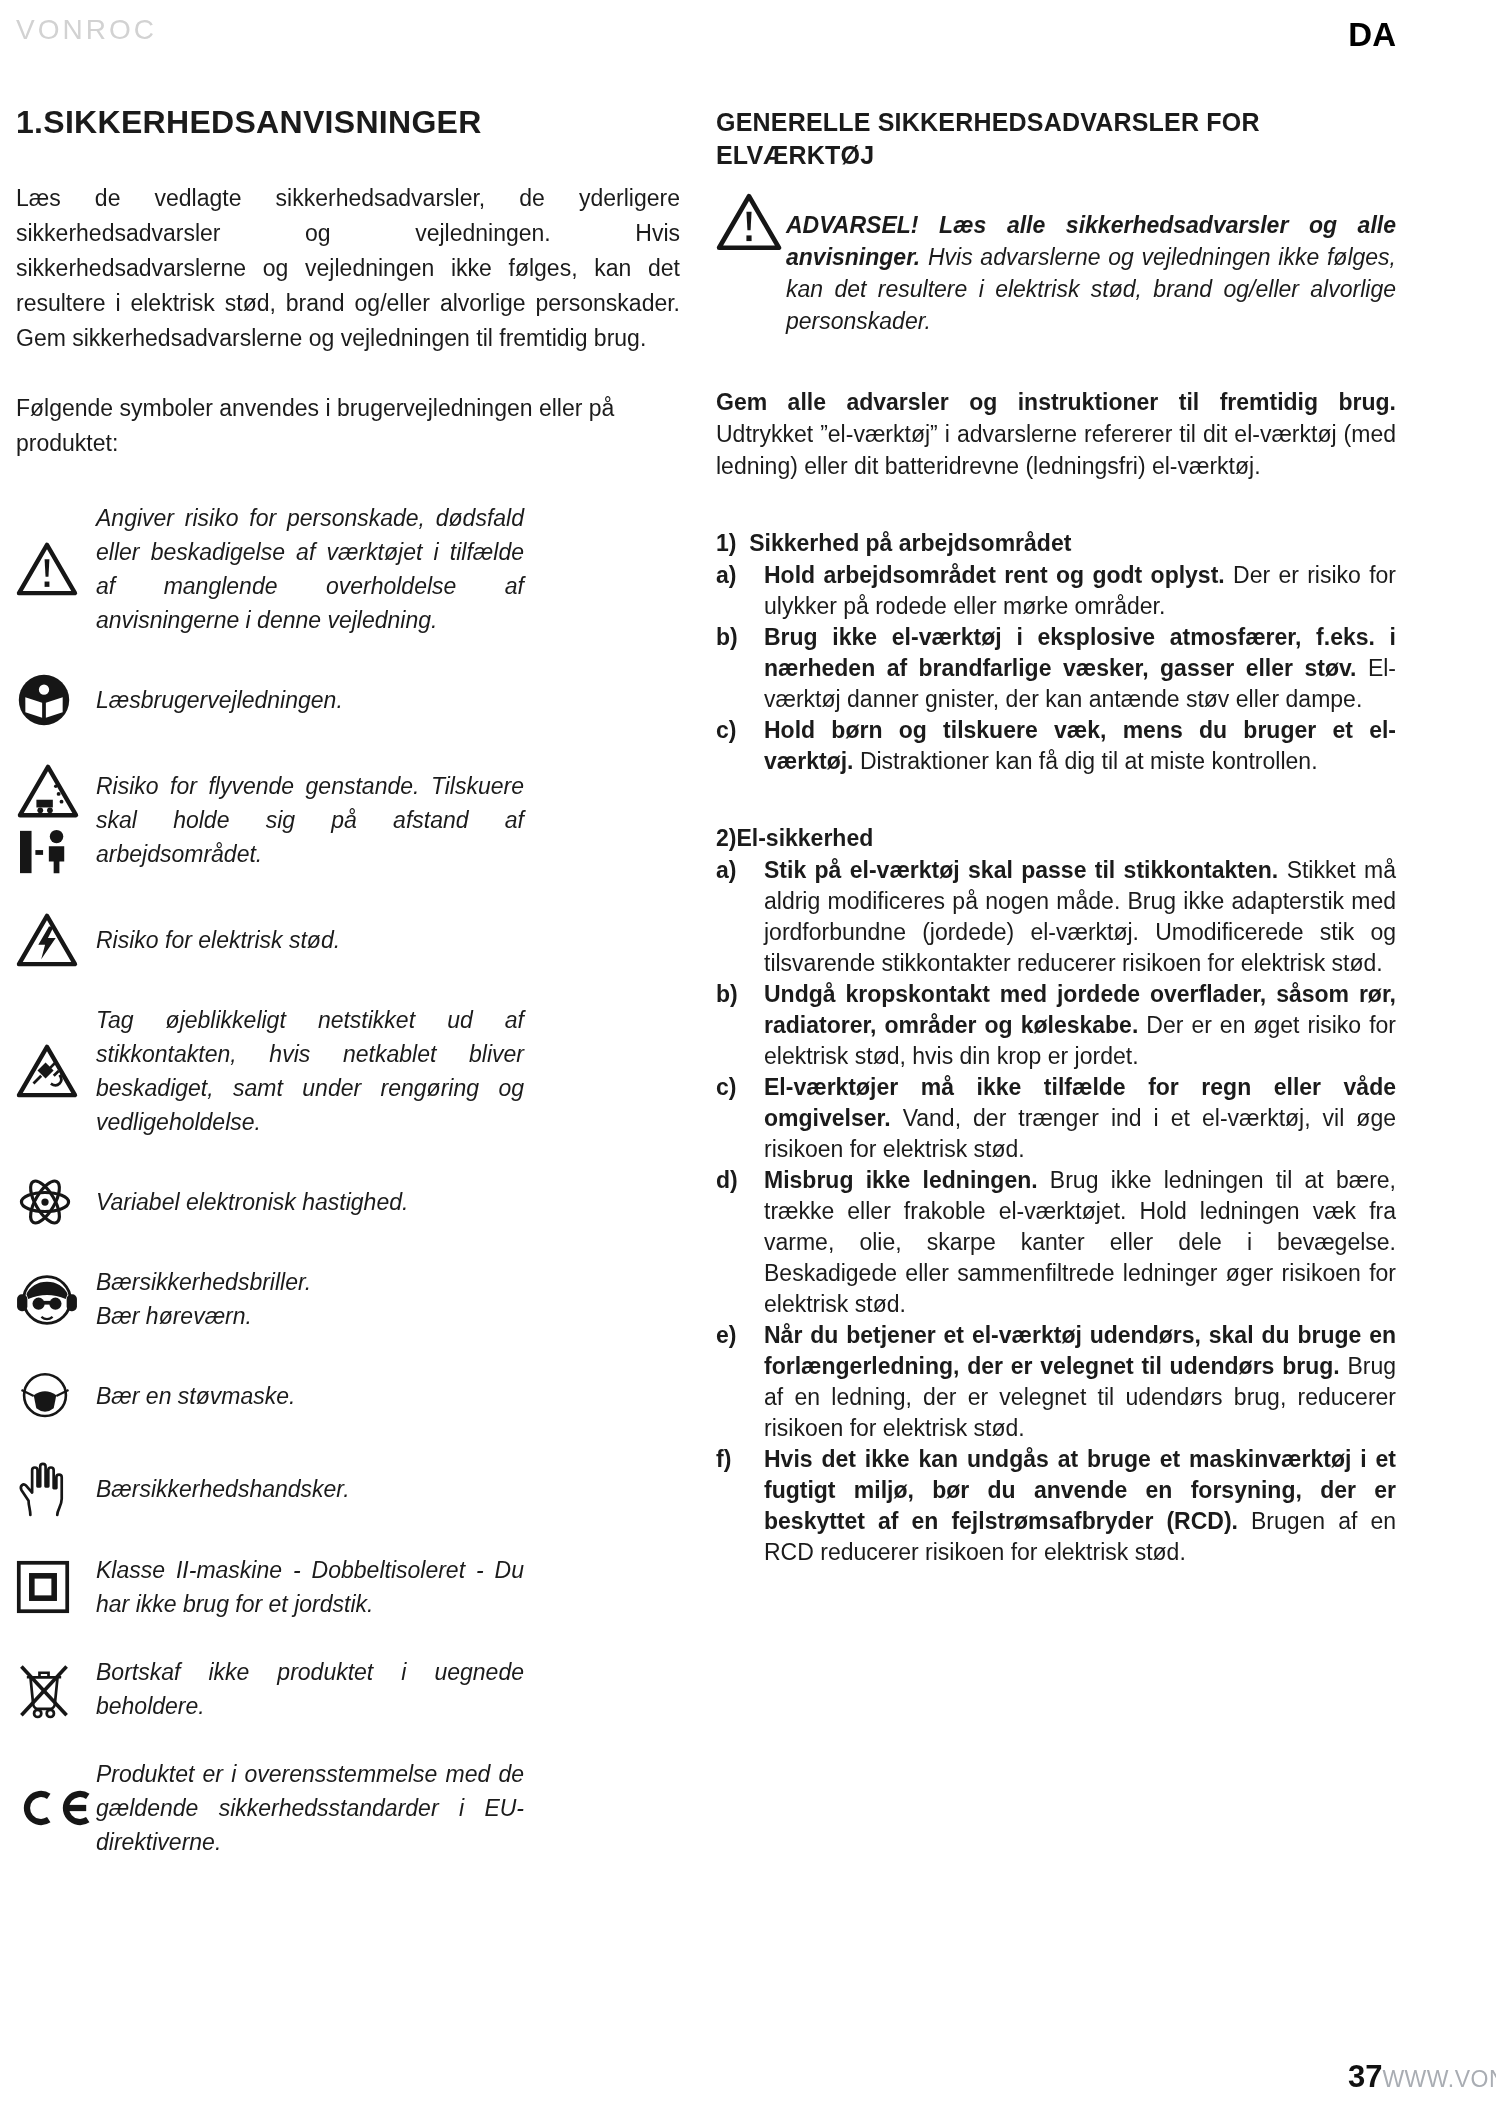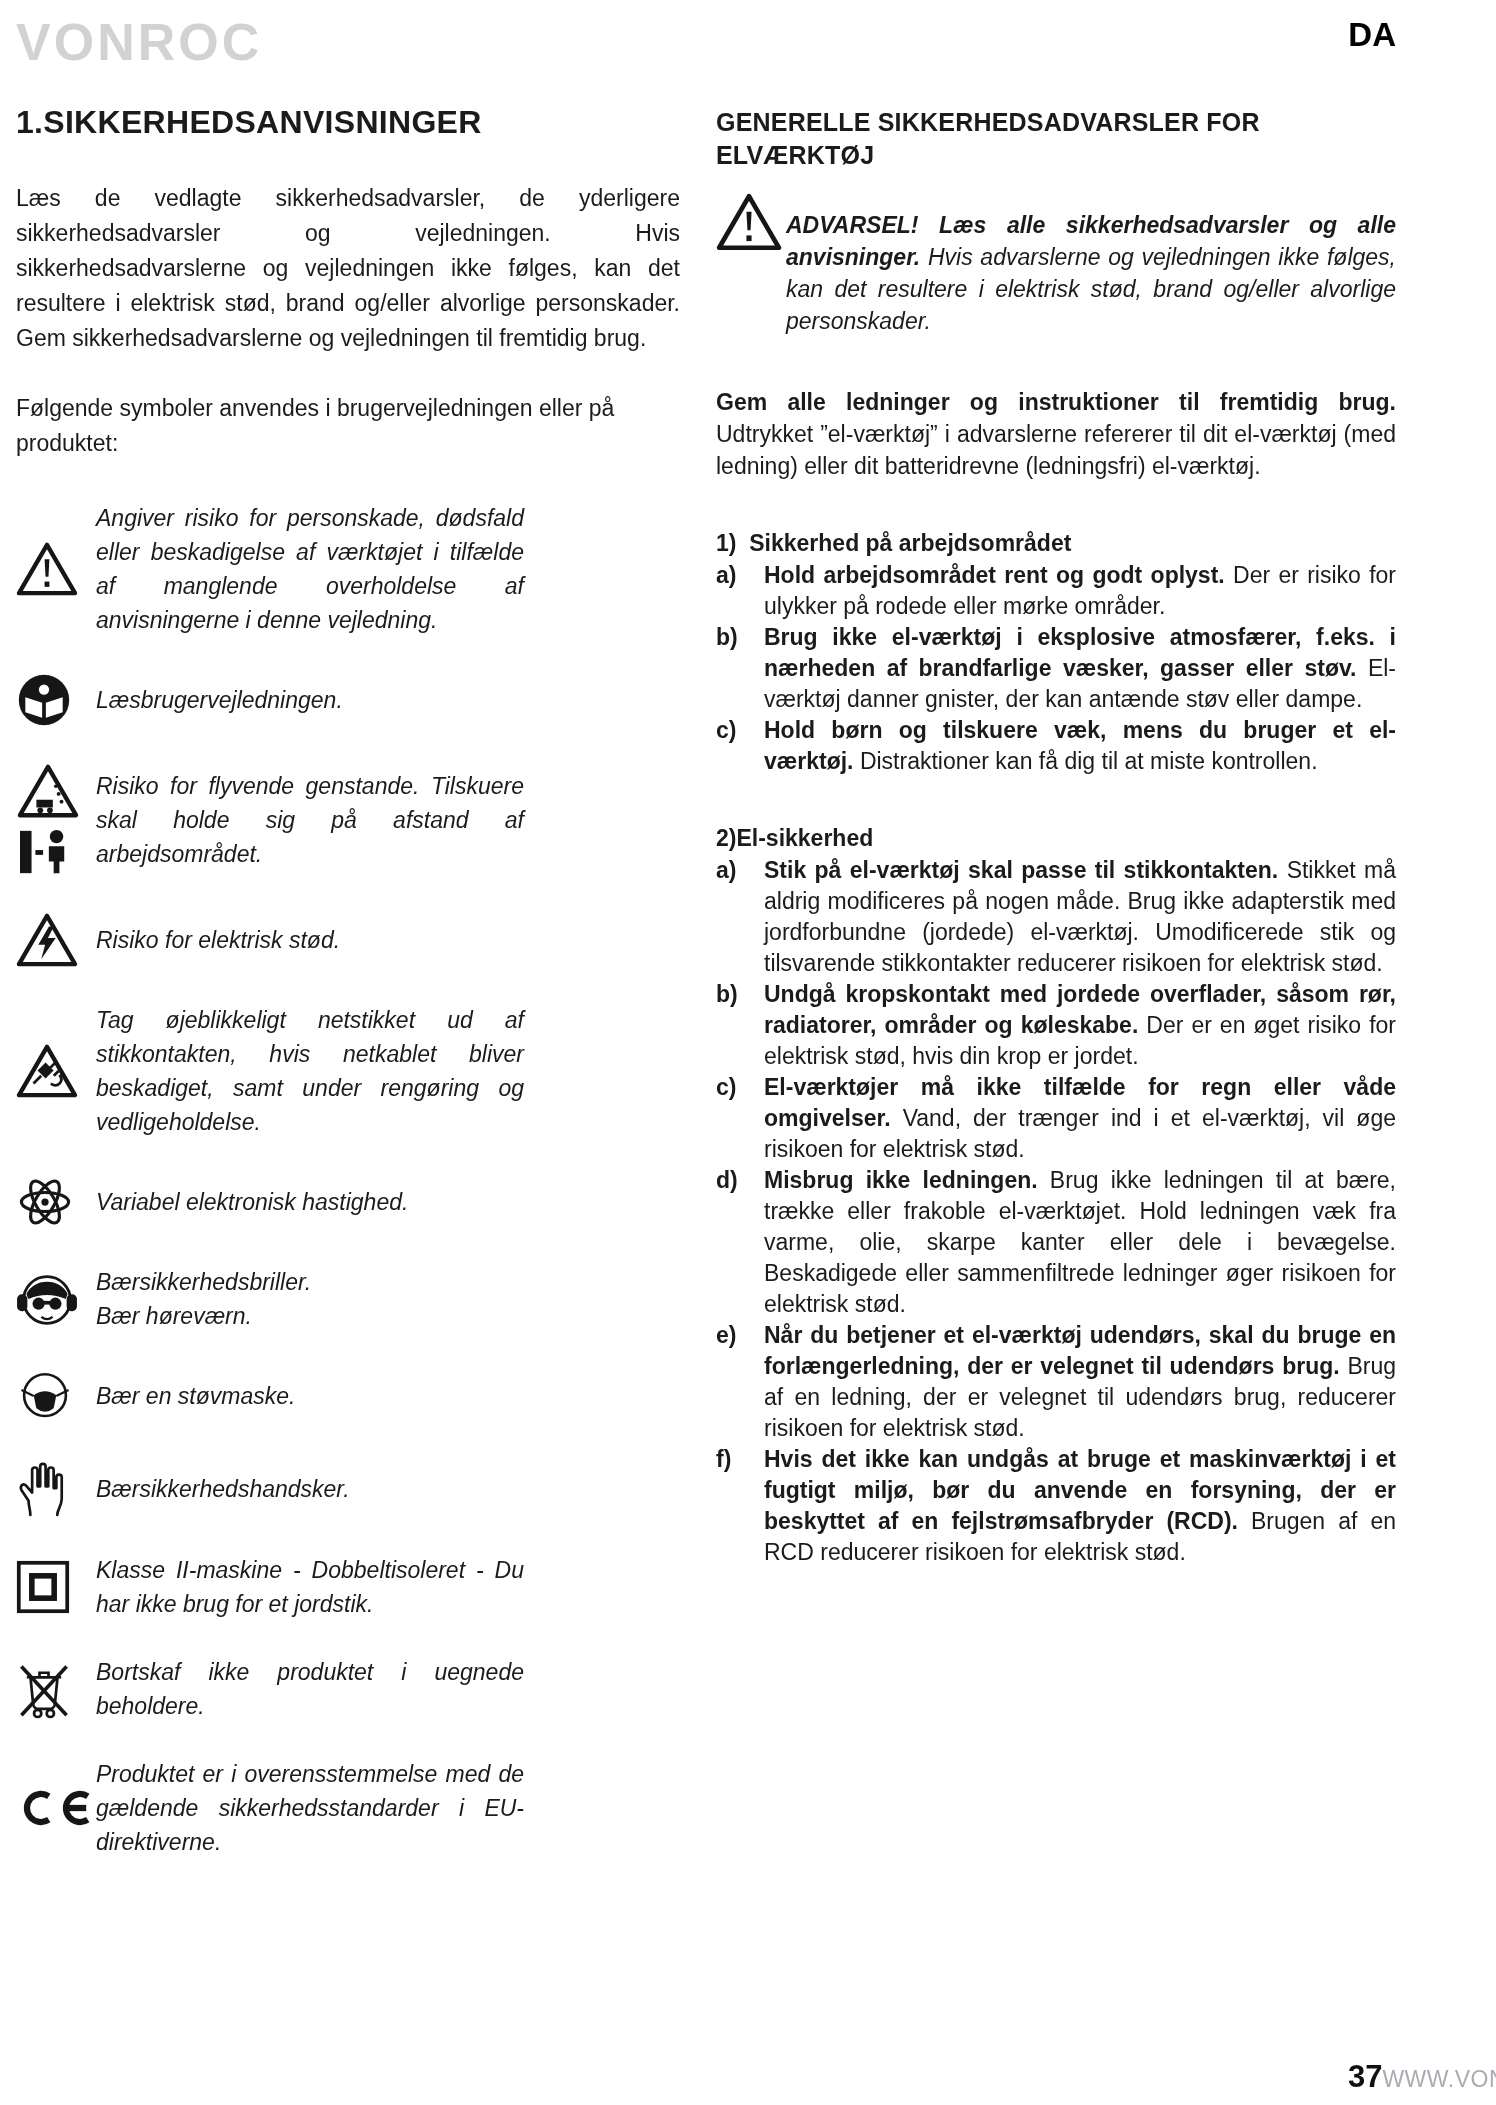--- a/index.html
+++ b/index.html
@@ -2,21 +2,21 @@
 <html lang="da"><head>
 <meta charset="utf-8">
 <style>
   html,body{margin:0;padding:0;}
   body{
     width:1496px;height:2105px;background:#ffffff;color:#1b1b1b;
     font-family:"Liberation Sans", sans-serif;position:relative;overflow:hidden;
   }
   .page{padding:16px 100px 0 16px;}
   header.masthead{display:flex;justify-content:space-between;align-items:flex-start;height:58px;}
-  .logo{font-size:52px;font-weight:700;letter-spacing:3px;color:#d2d2d2;line-height:1;}
+  .logo{font-size:28px;font-weight:400;letter-spacing:3px;color:#d2d2d2;line-height:1;}
   .lang{font-size:33px;font-weight:700;color:#000000;line-height:1;margin-top:2px;}
   .cols{display:flex;gap:36px;}
   .col-left{width:664px;flex:0 0 664px;}
   .col-right{width:680px;flex:0 0 680px;}
 
   h1.doc-title{font-size:32px;font-weight:700;margin:30px 0 40px;letter-spacing:0.3px;}
   .body-par{font-size:23px;line-height:35px;margin:0 0 35px;text-align:justify;}
   .body-par.no-just{text-align:left;}
 
   .symbols{margin-top:40px;}
@@ -269,21 +269,21 @@
         <div class="warnicon">
           <svg width="66" height="60" viewBox="0 0 64 58">
             <path d="M32 4 L61 54 L3 54 Z" fill="none" stroke="#161616" stroke-width="4.5" stroke-linejoin="round"></path>
             <path d="M29.5 19 h5 l-1 18 h-3 Z" fill="#161616"></path>
             <rect x="29.5" y="42" width="5" height="5.5" fill="#161616"></rect>
           </svg>
         </div>
         <p class="warntext"><strong>ADVARSEL! Læs alle sikkerhedsadvarsler og alle anvisninger.</strong> <span>Hvis advarslerne og vejledningen ikke følges, kan det resultere i elektrisk stød, brand og/eller alvorlige personskader.</span></p>
       </div>
 
-      <p class="keep-par"><strong>Gem alle ledninger og instruktioner til fremtidig brug.</strong> <span>Udtrykket ”el-værktøj” i advarslerne refererer til dit el-værktøj (med ledning) eller dit batteridrevne (ledningsfri) el-værktøj.</span></p>
+      <p class="keep-par"><strong>Gem alle advarsler og instruktioner til fremtidig brug.</strong> <span>Udtrykket ”el-værktøj” i advarslerne refererer til dit el-værktøj (med ledning) eller dit batteridrevne (ledningsfri) el-værktøj.</span></p>
 
       <div class="sect">
         <div class="sect-head">1)  Sikkerhed på arbejdsområdet</div>
 
         <div class="item">
           <span class="lbl">a)</span>
           <span class="itext"><strong>Hold arbejdsområdet rent og godt oplyst.</strong> <span>Der er risiko for ulykker på rodede eller mørke områder.</span></span>
         </div>
         <div class="item">
           <span class="lbl">b)</span>

